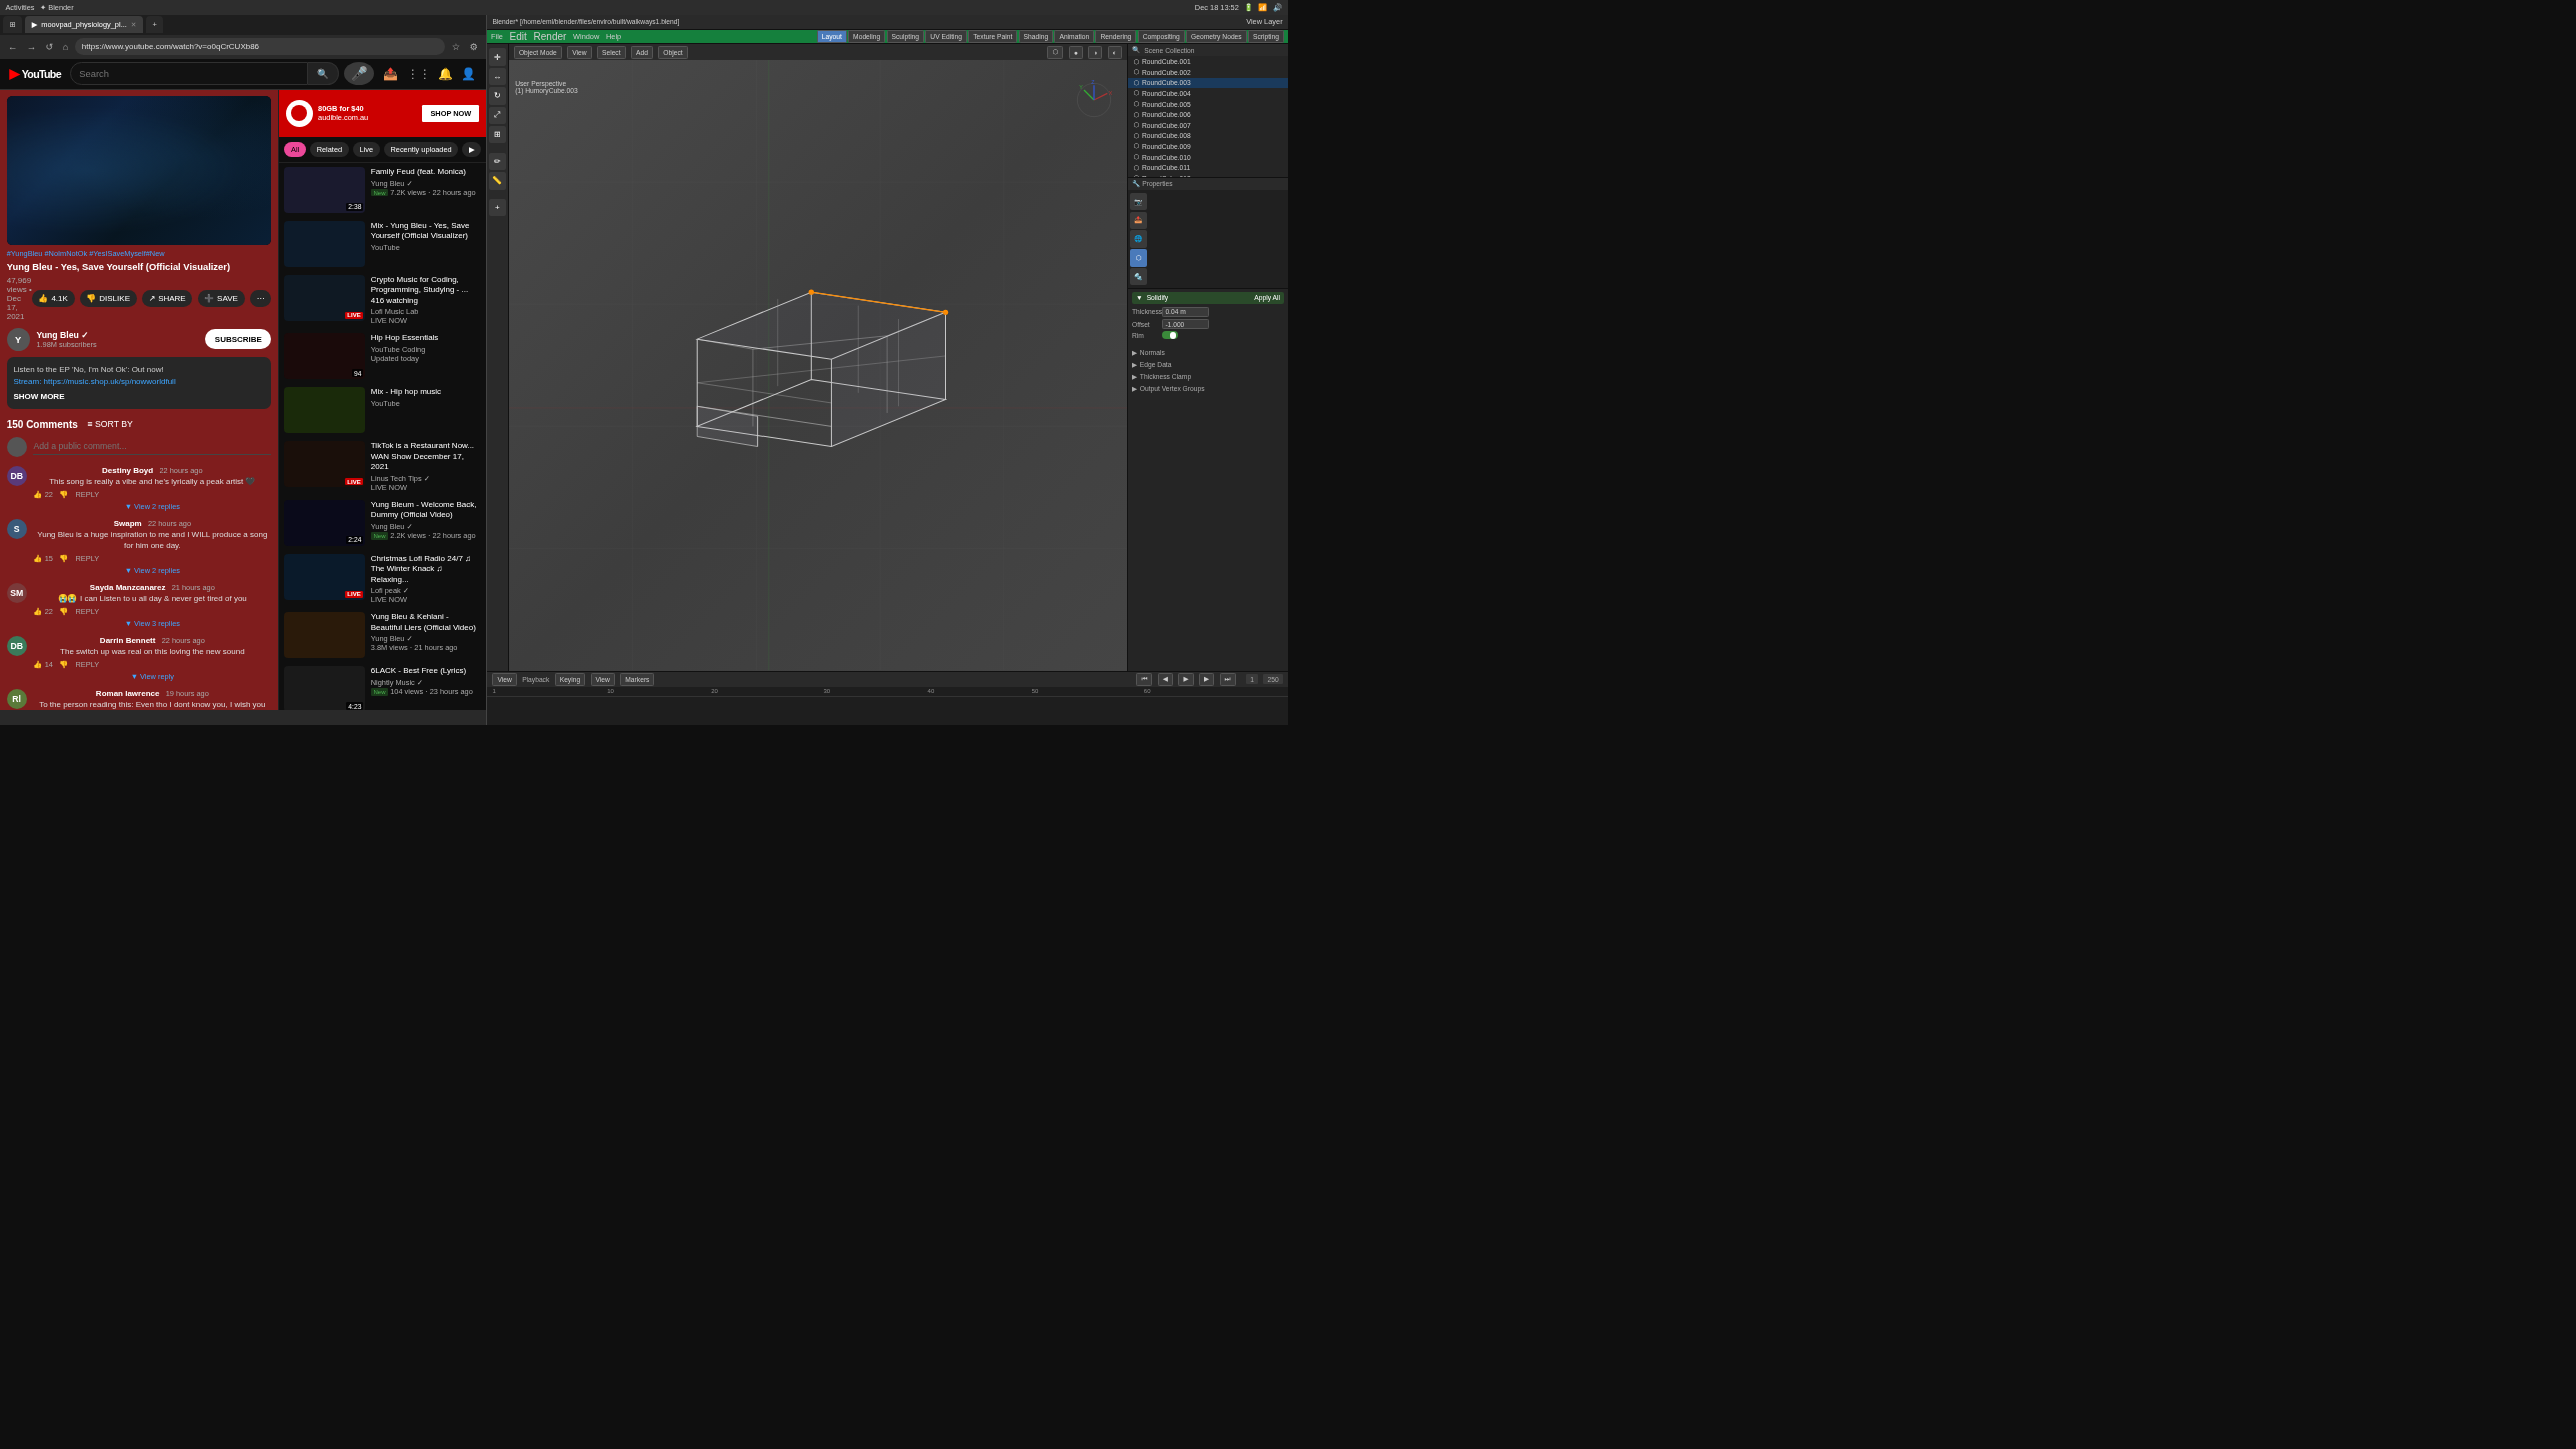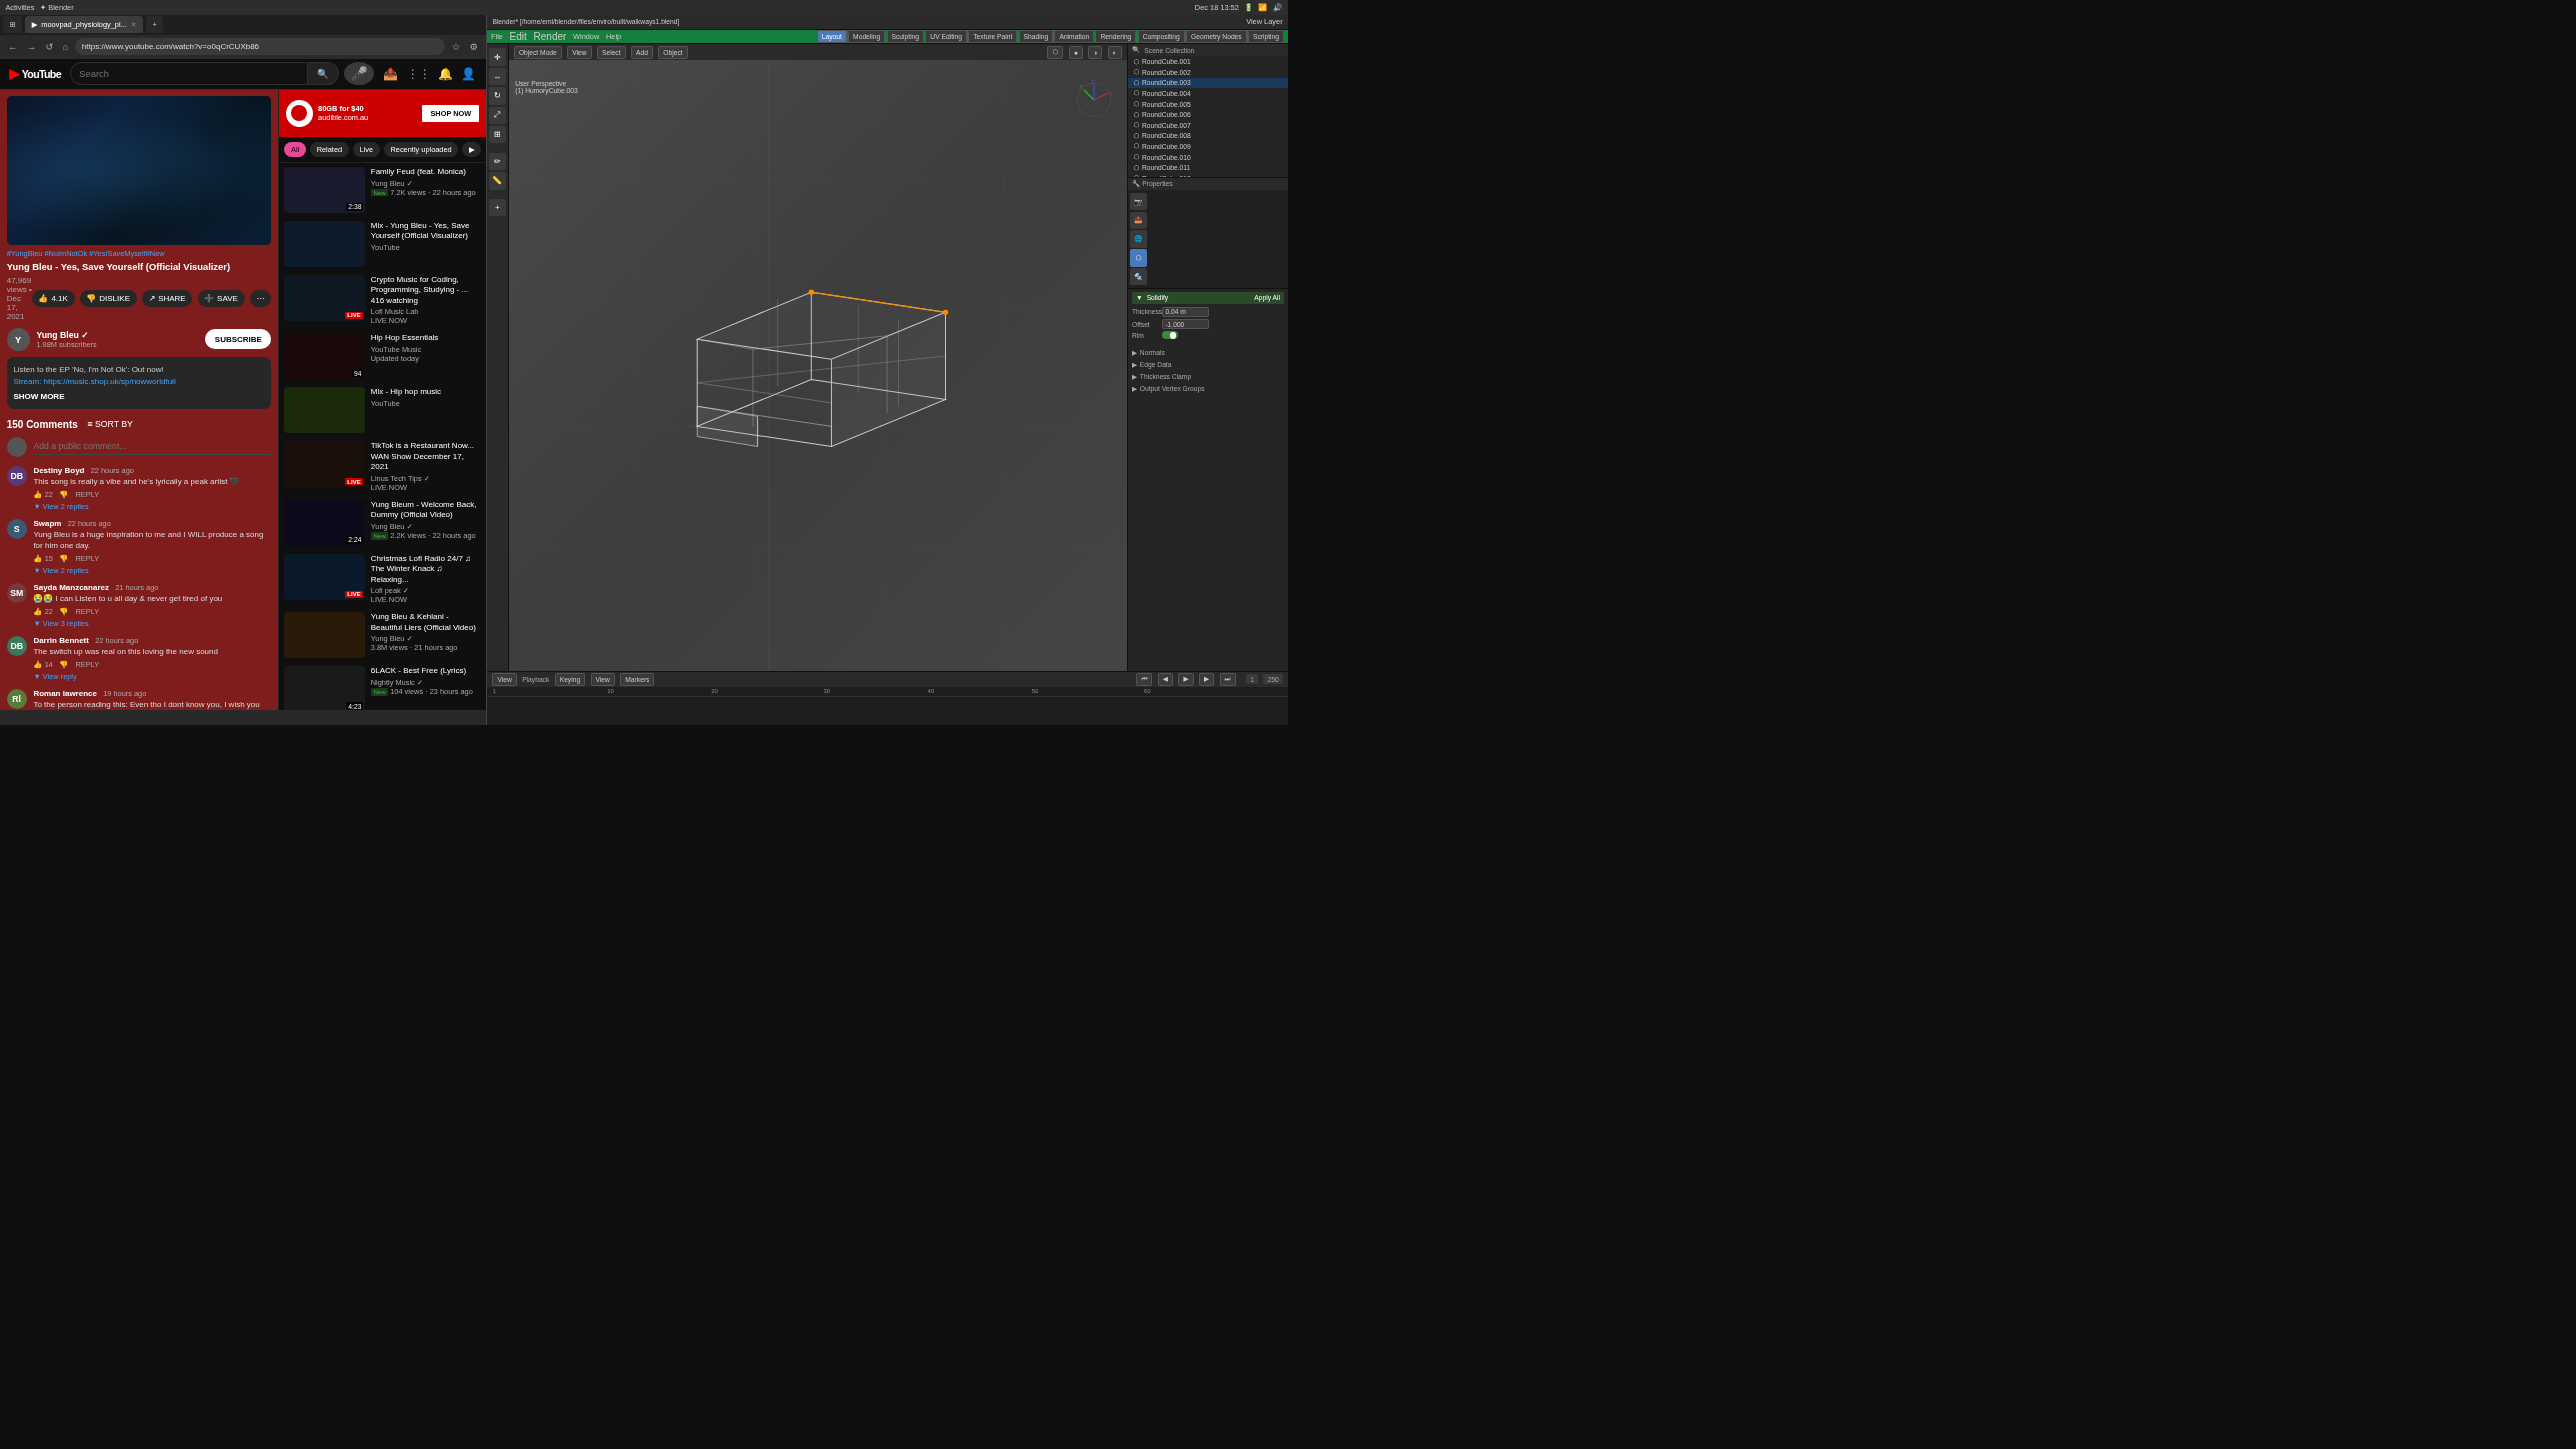--- a/index.html
+++ b/index.html
@@ -83,21 +83,21 @@
     #desc-box { background: #272727; border-radius: 6.7px; padding: 6.7px; margin-top: 6.7px; font-size: 8px; color: #ccc; line-height: 1.5; }
     #show-more { color: #fff; font-weight: bold; cursor: pointer; font-size: 8px; }
 
     #comments-section { margin-top: 9.4px; }
     #comments-header { display: flex; align-items: center; gap: 9.4px; margin-bottom: 6.7px; }
     #comment-count { font-size: 10px; font-weight: 600; }
     #sort-btn { display: flex; align-items: center; gap: 2.7px; color: #fff; font-size: 8.7px; cursor: pointer; background: none; border: none; }
     #add-comment { display: flex; align-items: center; gap: 6.7px; margin-bottom: 9.4px; }
     #comment-avatar { width: 20px; height: 20px; border-radius: 50%; background: #555; }
     #comment-input { flex: 1; background: transparent; border: none; border-bottom: 0.7px solid #444; color: #aaa; font-size: 8.7px; padding: 2.7px 0; outline: none; }
-    .comment { display: flex; gap: 6.7px; margin-bottom: 8px; }
+    .comment { display: flex; gap: 6.7px; margin-bottom: 8px; text-align: center; }
     .comment-ava { width: 20px; height: 20px; border-radius: 50%; flex-shrink: 0; display: flex; align-items: center; justify-content: center; font-size: 8.7px; font-weight: bold; color: #fff; }
     .comment-body { flex: 1; }
     .comment-author { font-size: 8px; font-weight: 600; color: #fff; }
     .comment-time { font-size: 7.4px; color: #aaa; margin-left: 4px; }
     .comment-text { font-size: 8px; color: #ddd; margin-top: 1.3px; line-height: 1.4; }
     .comment-actions { display: flex; align-items: center; gap: 6.7px; margin-top: 2.7px; color: #aaa; font-size: 7.4px; }
     .view-replies { color: #3ea6ff; font-size: 7.4px; cursor: pointer; margin-top: 2.7px; }
 
     
     #sidebar { width: 208px; background: #0f0f0f; overflow-y: auto; border-left: 0.7px solid #222; flex-shrink: 0; }
@@ -421,21 +421,21 @@
       <div class="rec-channel">Lofi Music Lab</div>
       <div class="rec-meta">LIVE NOW</div>
     </div>
   </div>
             <div class="rec-item">
     <div class="rec-thumb" style="background:#1a0a0a;">
       <div class="rec-duration">94</div>
     </div>
     <div class="rec-info">
       <div class="rec-title">Hip Hop Essentials</div>
-      <div class="rec-channel">YouTube Music</div>
+      <div class="rec-channel">YouTube Coding</div>
       <div class="rec-meta">Updated today</div>
     </div>
   </div>
             <div class="rec-item">
     <div class="rec-thumb" style="background:#1a2a0a;">
       
     </div>
     <div class="rec-info">
       <div class="rec-title">Mix - Hip hop music</div>
       <div class="rec-channel">YouTube</div>

